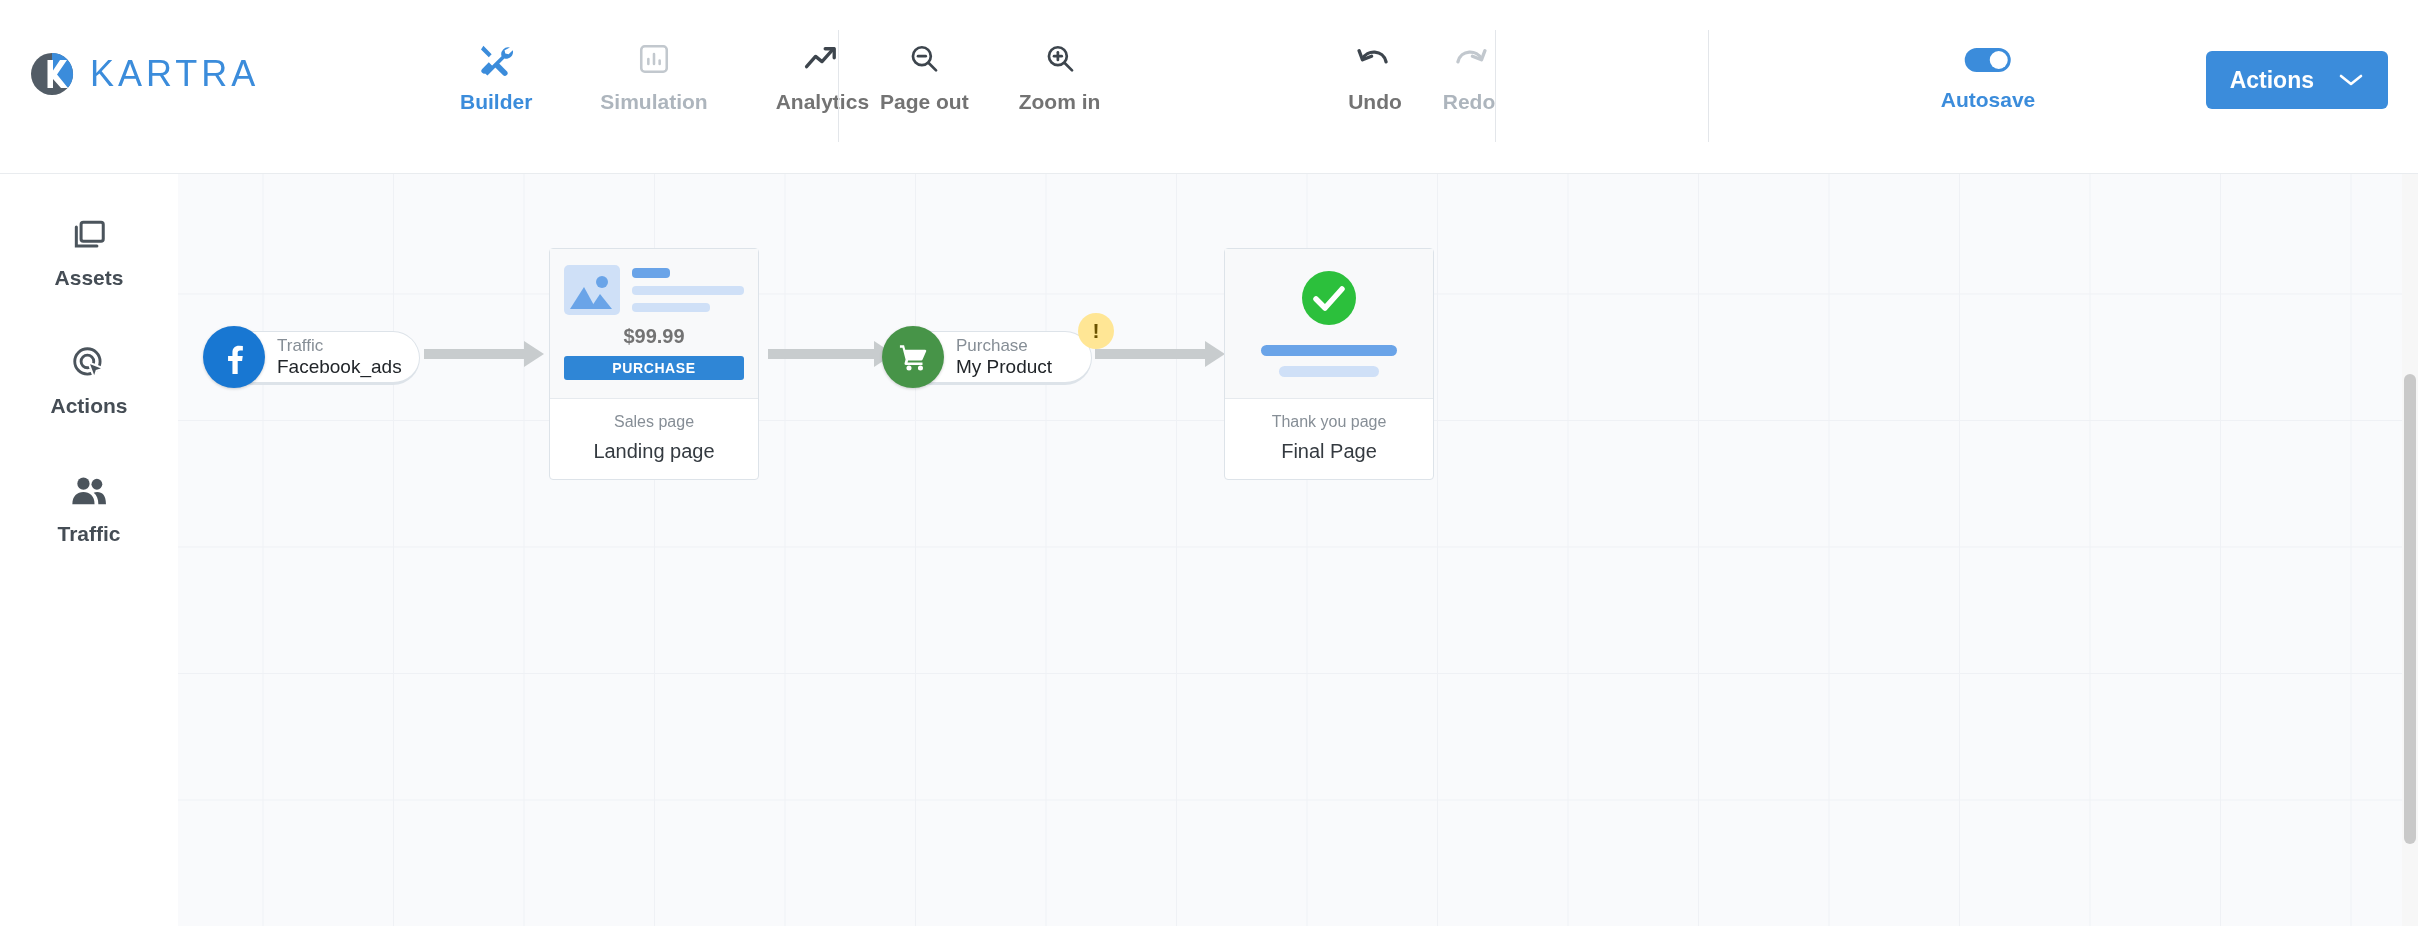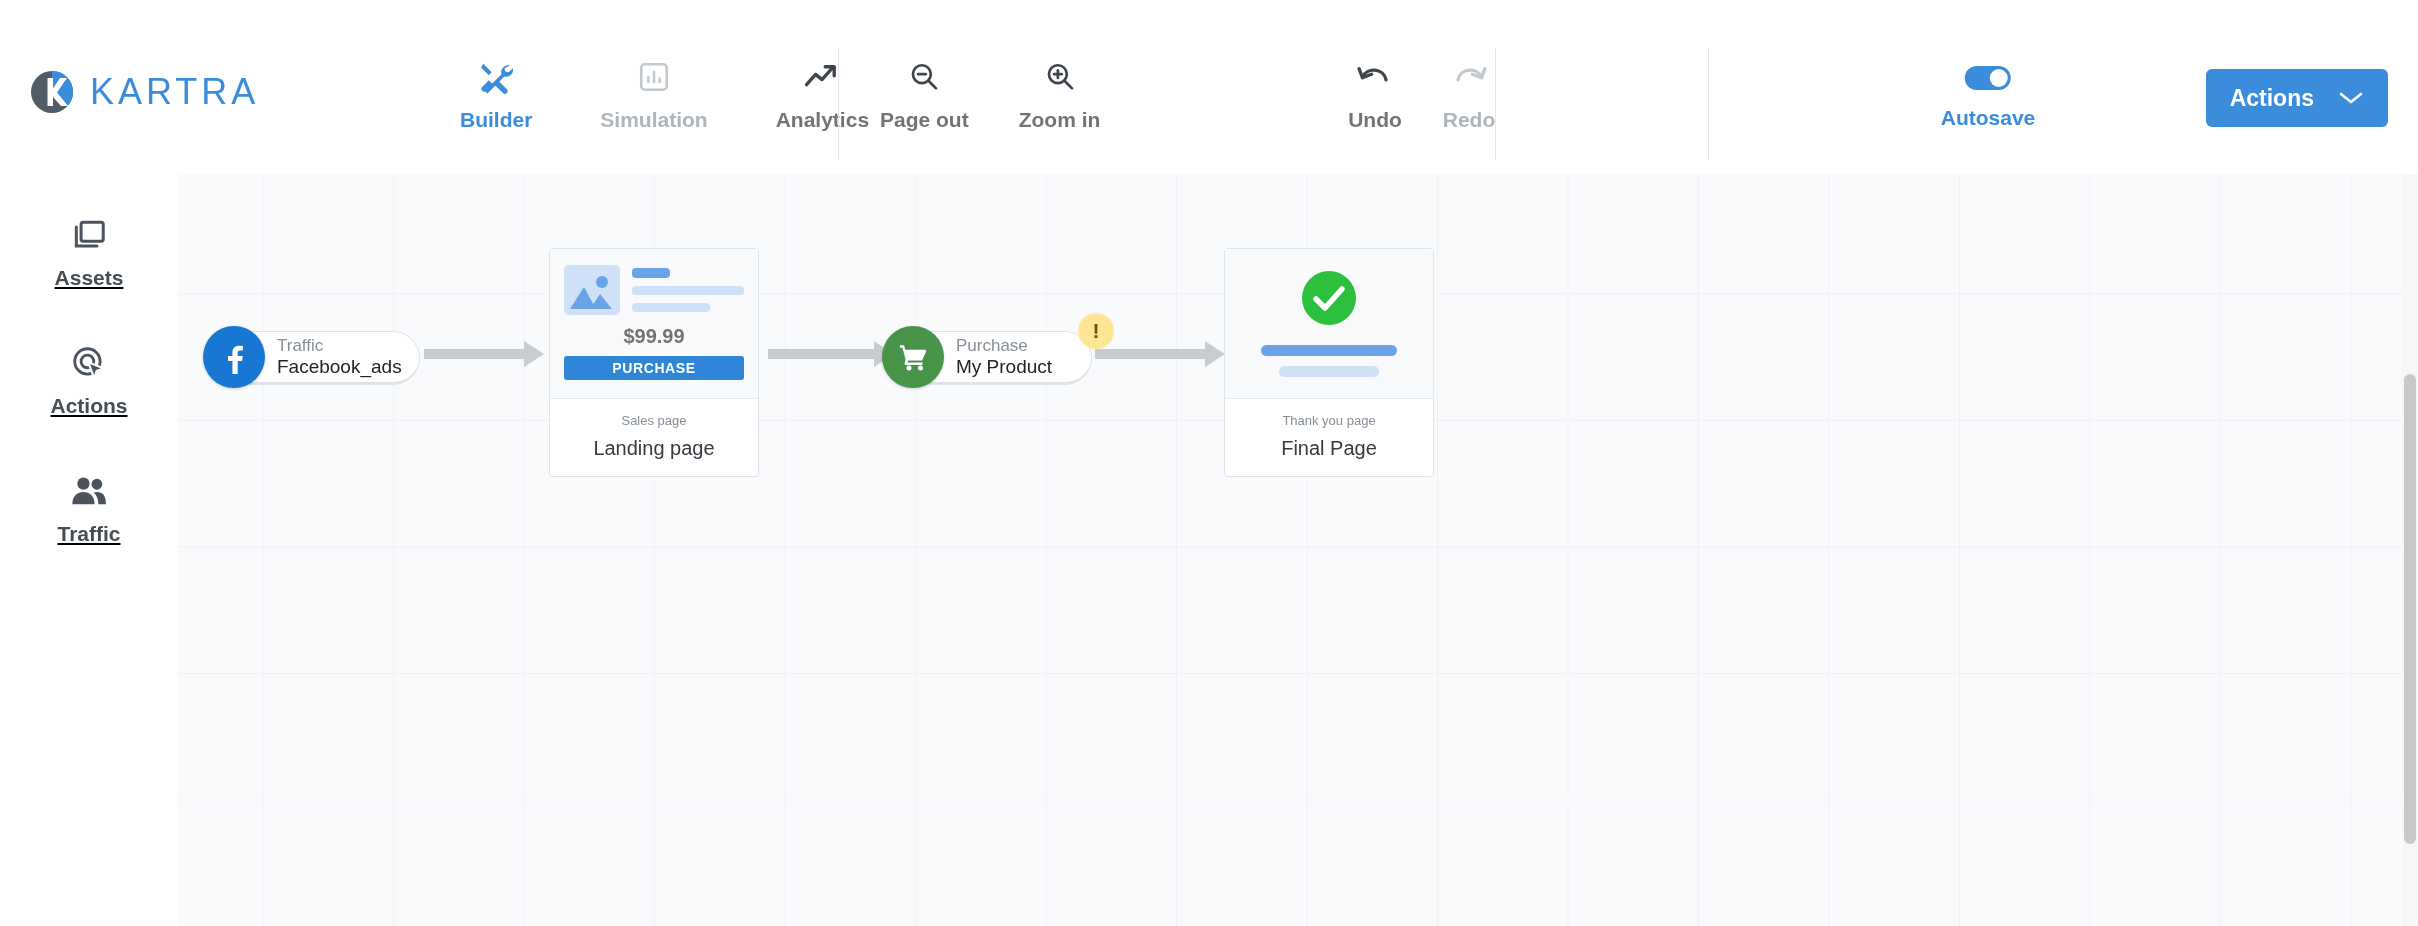--- a/index.html
+++ b/index.html
@@ -5,21 +5,21 @@
   * { box-sizing: border-box; margin: 0; padding: 0; }
   html, body {
     width: 2418px; height: 926px;
     font-family: "Liberation Sans", sans-serif;
     background: #ffffff;
     overflow: hidden;
   }
 
   
   .header {
-    position: absolute; top: 18px; left: 0;
+    position: absolute; top: 0; left: 0;
     width: 2418px; height: 174px;
     background: #ffffff;
     border-bottom: 1px solid #e9ecef;
     display: flex; align-items: center;
   }
   .brand { position: absolute; left: 30px; top: 52px; display: flex; align-items: center; gap: 16px; }
   .brand-logo { width: 44px; height: 44px; display: block; }
   .brand-word { font-size: 36px; font-weight: 400; letter-spacing: 4px; color: #3b8cdb; }
 
   .tool-group { position: absolute; display: flex; align-items: flex-start; }
@@ -61,21 +61,21 @@
   
   .sidebar {
     position: absolute; top: 174px; left: 0;
     width: 178px; height: 752px;
     background: #ffffff;
     display: flex; flex-direction: column; align-items: center;
     padding-top: 40px; gap: 52px;
   }
   .side-item {
     display: flex; flex-direction: column; align-items: center;
-    cursor: pointer; width: 120px; text-decoration: underline;
+    cursor: pointer; width: 120px;
   }
   .side-icon { height: 42px; display: flex; align-items: center; justify-content: center; }
   .side-label { margin-top: 10px; font-size: 21px; font-weight: 700; color: #454d55; }
 
   
   .canvas {
     position: absolute; top: 174px; left: 178px;
     width: 2240px; height: 752px;
     background-color: #f9fafc;
     background-image:
@@ -121,21 +121,21 @@
     border: 1px solid #dde3e9;
     border-radius: 4px;
     cursor: pointer;
   }
   .card-preview {
     height: 150px; background: #f8f9fa;
     border-bottom: 1px solid #e6eaee;
     padding: 16px 14px;
   }
   .card-caption { padding: 14px 8px 16px; text-align: center; }
-  .cap-kicker { font-size: 13px; color: #868e96; }
+  .cap-kicker { font-size: 16px; color: #868e96; }
   .cap-title { font-size: 20px; color: #343a40; margin-top: 9px; }
 
   .row { display: flex; gap: 12px; }
   .img-ph {
     width: 56px; height: 50px; border-radius: 5px; background: #cfe0f7;
     display: flex; align-items: flex-end; justify-content: center; overflow: hidden;
   }
   .bars { flex: 1; display: flex; flex-direction: column; gap: 8px; padding-top: 3px; }
   .bar { border-radius: 4px; height: 9px; }
   .bar-dark { background: #6aa4e8; width: 38px; height: 10px; }

